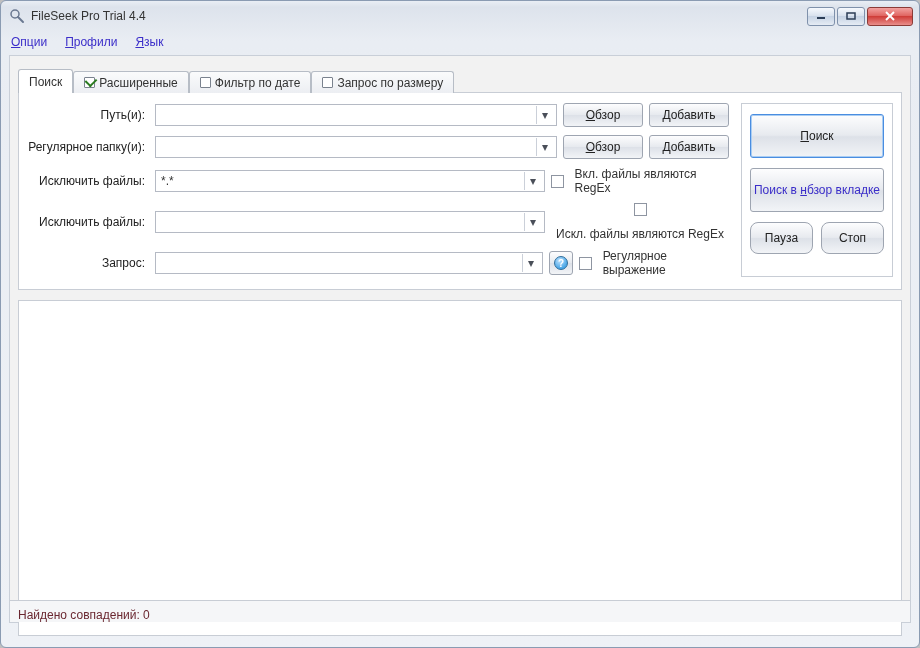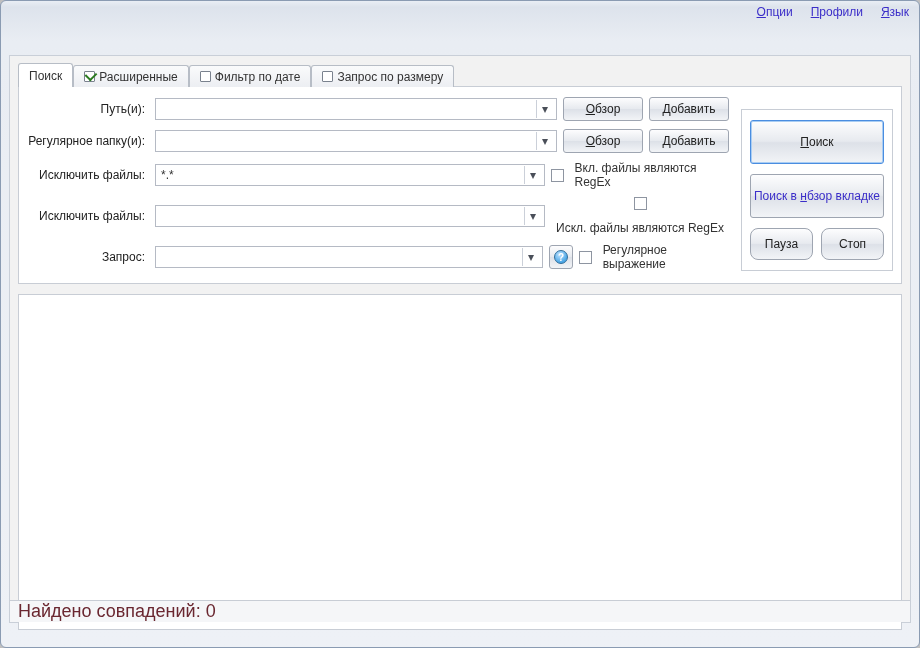--- a/index.html
+++ b/index.html
@@ -39,35 +39,34 @@
   .win-btn.close {
     width: 46px;
     background: linear-gradient(#f2a2a0, #e06662 45%, #cf3e39 50%, #e98e8b);
     border-color: #8b3b37; color: #fff;
   }
   
   .menubar {
     height: 22px; display: flex; align-items: center;
     padding: 0 10px; gap: 18px;
     font-size: 12px;
-    justify-content: flex-end;
   }
   .menu-item { color: #3b2ec9; cursor: default; }
   .menu-item span.ul { text-decoration: underline; }
 
   
   .client {
     position: absolute; left: 8px; right: 8px; top: 54px; bottom: 24px;
     background: #f2f2f2;
     border: 1px solid #c9cfd8;
   }
 
   
   .tabs-region {
-    margin: 6px 8px 0 8px;
+    margin: 12px 8px 0 8px;
   }
   .tab-row { display: flex; align-items: flex-end; gap: 0; }
   .tab {
     height: 22px; padding: 0 10px; display: flex; align-items: center; gap: 4px;
     border: 1px solid #b7bdc6; border-bottom: none;
     border-radius: 3px 3px 0 0;
     background: linear-gradient(#fafbfc, #eceef2);
     color: #333; cursor: default; position: relative; top: 1px;
     font-size: 12px;
   }
@@ -81,21 +80,21 @@
   .tab .chk-box.green::after {
     content: ""; position: absolute; left: 1px; top: -1px;
     width: 8px; height: 6px;
     border-left: 2px solid #2a7b1f; border-bottom: 2px solid #2a7b1f;
     transform: rotate(-45deg);
   }
 
   .tab-body {
     border: 1px solid #c8cdd5; background: #fff;
     padding: 10px 8px 12px 8px;
-    display: flex; gap: 12px; align-items: flex-end;
+    display: flex; gap: 12px;
   }
 
   .form-col { flex: 1; }
   .form-row {
     display: flex; align-items: center; margin-bottom: 8px; gap: 6px;
   }
   .form-label { width: 122px; text-align: right; padding-right: 4px; color: #222; }
   .combo {
     flex: 1; height: 22px;
     border: 1px solid #b5bac4; background: #fff;
@@ -157,30 +156,56 @@
     border: 1px solid #c8cdd5; background: #fff;
     height: 336px;
   }
 
   
   .statusbar {
     position: absolute; left: 0; right: 0; bottom: 0;
     height: 22px; border-top: 1px solid #c8cdd5;
     background: #f5f6f8;
     display: flex; align-items: flex-end; padding: 0 8px;
-    color: #6a2730; font-size: 18px;
+    color: #6a2730; font-size: 12px;
   }
 
   svg { display: block; }
 </style>
 </head>
 <body>
 
 <div class="window">
 
+  <div class="titlebar">
+    <span class="title-icon">
+      <svg viewBox="0 0 16 16">
+          <circle cx="6" cy="6" r="4" fill="none" stroke="#6a7890" stroke-width="1.5"></circle>
+          <line x1="9" y1="9" x2="14" y2="14" stroke="#6a7890" stroke-width="2" stroke-linecap="round"></line>
+        </svg>
+    </span>
+    <span class="title-text">FileSeek Pro Trial 4.4</span>
+    <span class="title-spacer"></span>
+    <div class="win-btn">
+      <svg width="10" height="8">
+          <line x1="1" y1="6" x2="9" y2="6" stroke="#2b3d56" stroke-width="2"></line>
+        </svg>
+    </div>
+    <div class="win-btn">
+      <svg width="10" height="8">
+          <rect x="1" y="1" width="8" height="6" fill="none" stroke="#2b3d56" stroke-width="1.5"></rect>
+        </svg>
+    </div>
+    <div class="win-btn close">
+      <svg width="12" height="10">
+          <line x1="2" y1="1" x2="10" y2="9" stroke="#fff" stroke-width="2"></line>
+          <line x1="10" y1="1" x2="2" y2="9" stroke="#fff" stroke-width="2"></line>
+        </svg>
+    </div>
+  </div>
 
   <div class="menubar">
     <span class="menu-item"><span class="ul">О</span><span>пции</span></span>
     <span class="menu-item"><span class="ul">П</span><span>рофили</span></span>
     <span class="menu-item"><span class="ul">Я</span><span>зык</span></span>
   </div>
 
   <div class="client">
 
     <div class="tabs-region">

